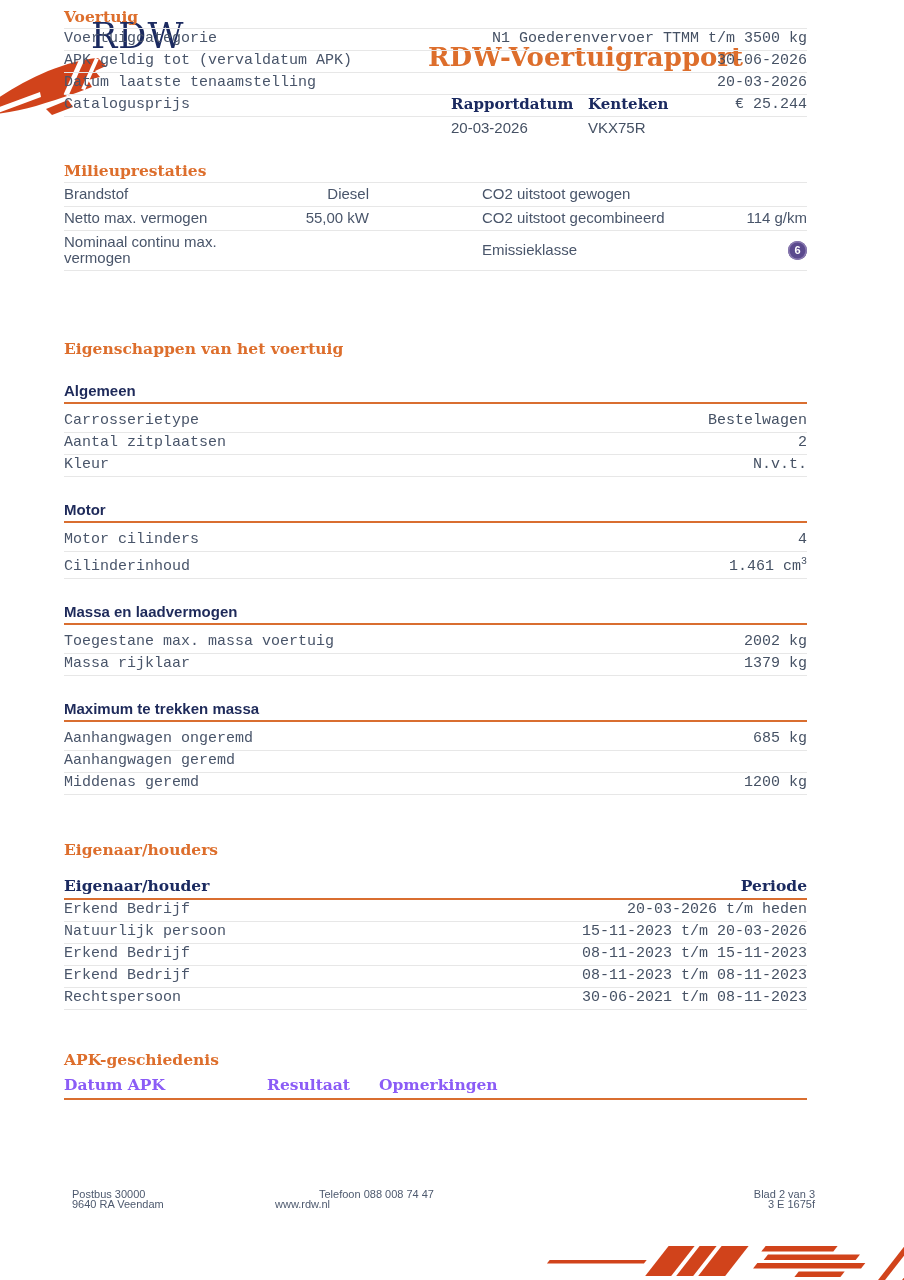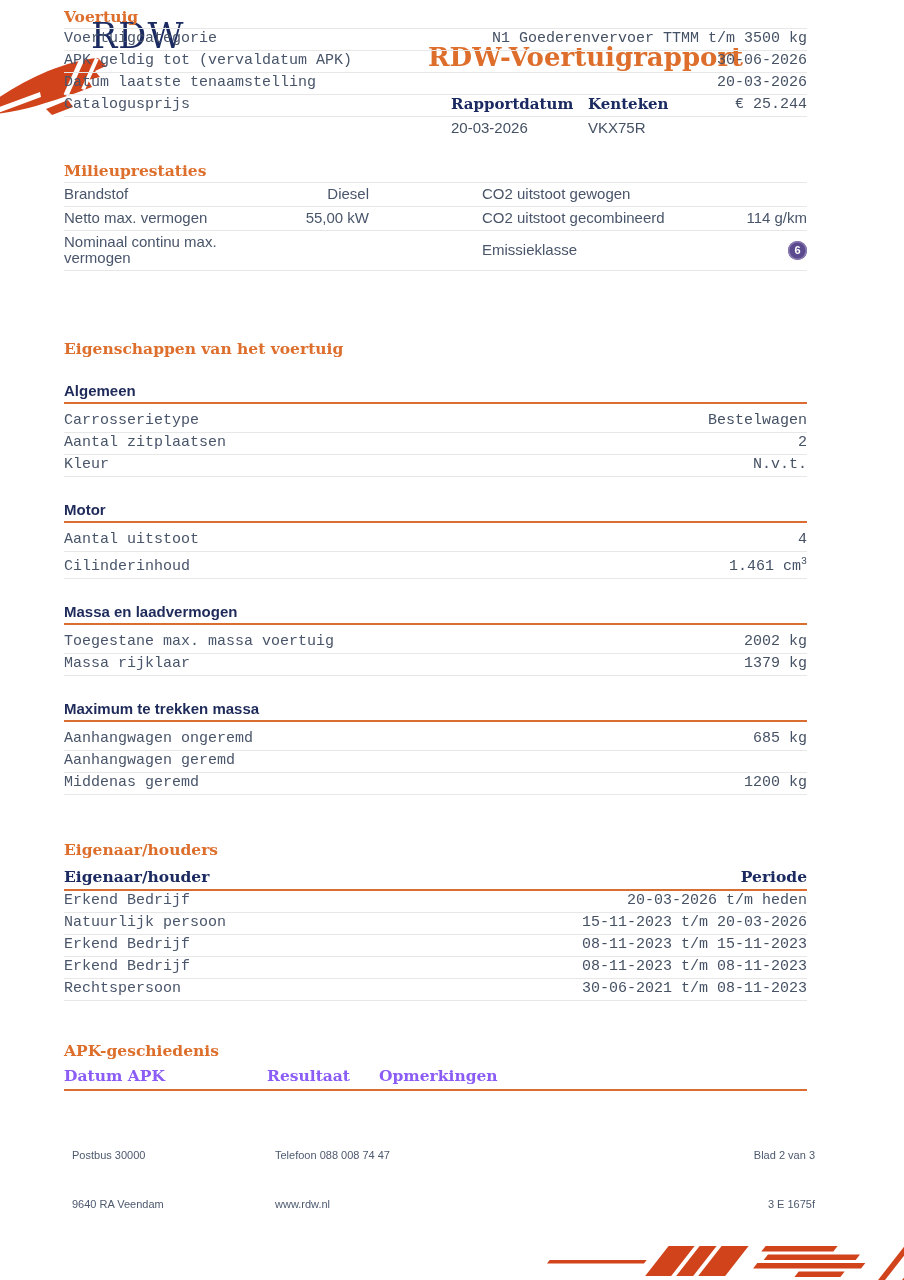--- a/index.html
+++ b/index.html
@@ -87,34 +87,34 @@
   }
 
   
   .s-voertuig   { margin-top: 7px; }
   .s-milieu     { margin-top: 44px; }
   .s-eigensch   { margin-top: 68px; }
   .subsec       { margin-top: 24px; }
   .subsec.first { }
   .subsec .kv-table { margin-top: 7px; border-top: none; }
   .s-owner      { margin-top: 45px; }
-  .s-owner .tbl-head { margin-top: 8px; }
+  .s-owner .tbl-head { margin-top: 17px; }
   .s-apk        { margin-top: 40px; }
   .s-apk .apk-head { margin-top: 6px; }
   .sec-title + .kv-table { margin-top: 2px; }
 
   
   .footer-row {
     position: absolute; left: 72px; width: 743px;
     display: flex; font-size: 11px; color: #4d596e;
   }
   .footer-row .f1 { width: 203px; }
   .footer-row .f2 { flex: 1; }
   .footer-row .f3 { text-align: right; }
-  .footer-row1 { top: 1149px; }
+  .footer-row1 { top: 1188px; gap: 44px; }
   .footer-row2 { top: 1198px; }
 
   .stripes-wrap { position: absolute; right: 0; bottom: 0; width: 372px; height: 46px; overflow: hidden; }
 </style>
 </head>
 <body>
 
 <div class="page">
 
   <div class="hdr">
@@ -229,21 +229,21 @@
               <span class="kv-value"><span>N.v.t.</span></span>
             </div>
           </div>
       </div>
 
       <div class="subsec">
         <div class="sub-title">Motor</div>
         <div class="kv-table no-topline">
 
             <div class="kv-row">
-              <span class="kv-label">Aantal uitstoot</span>
+              <span class="kv-label">Motor cilinders</span>
               <span class="kv-value"><span>4</span></span>
             </div>
 
             <div class="kv-row">
               <span class="kv-label">Cilinderinhoud</span>
               <span class="kv-value"><span>1.461 cm</span><sup>3</sup></span>
             </div>
           </div>
       </div>
 

